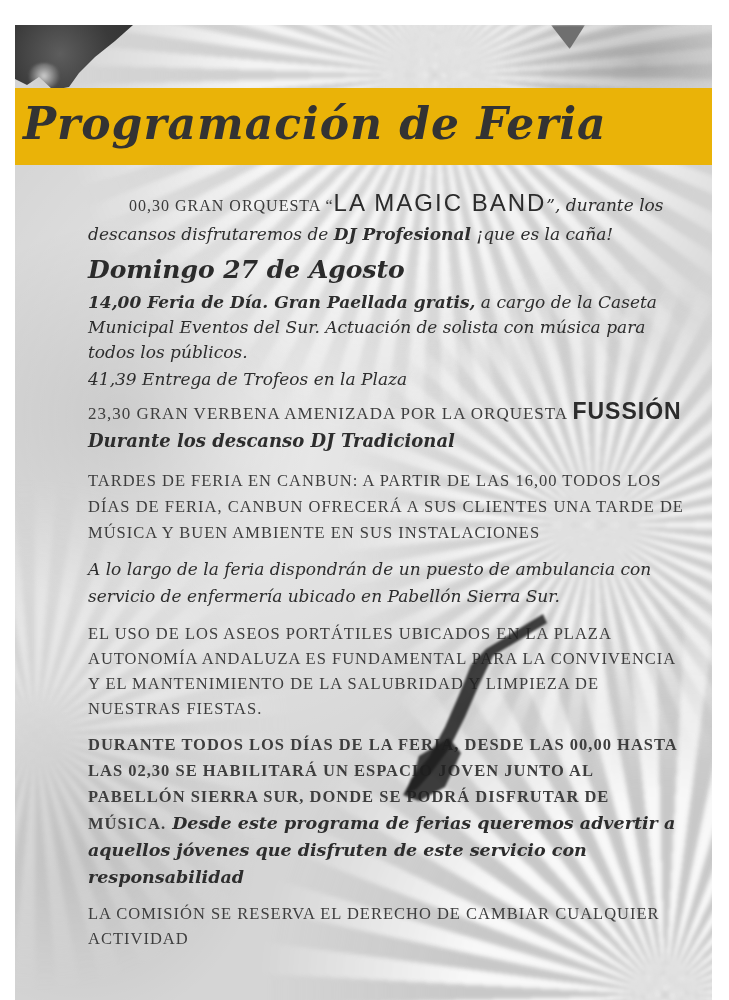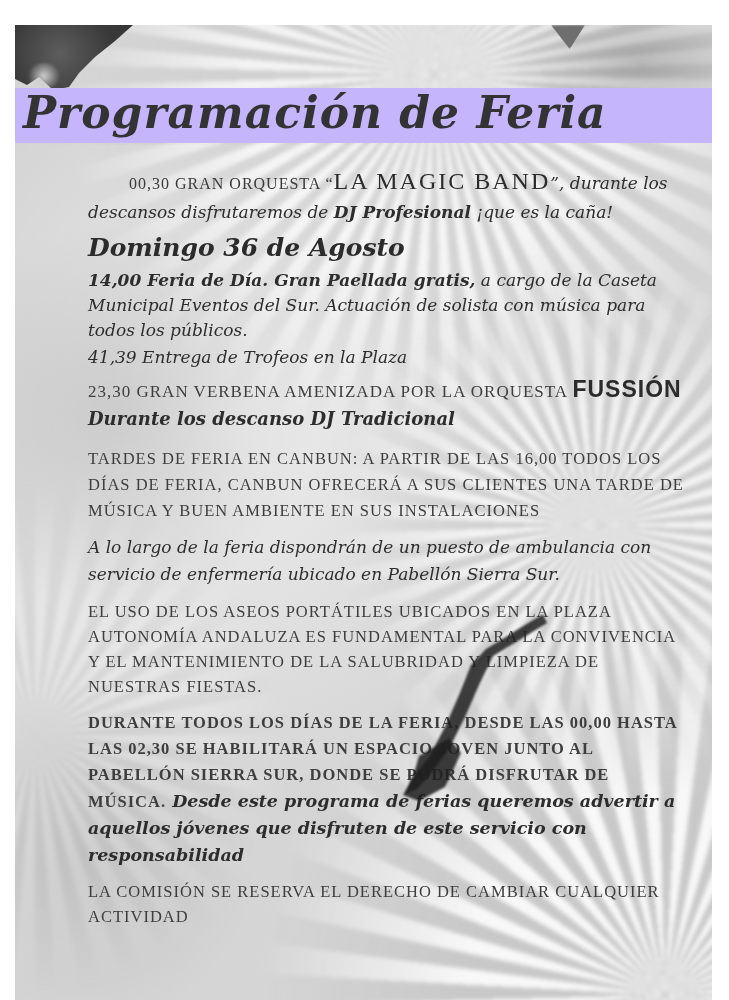--- a/index.html
+++ b/index.html
@@ -69,43 +69,43 @@
   .dark-streak{
     left:536px;top:0;width:34px;height:24px;
     background:#6f6f6f;
     clip-path:polygon(0 0,100% 0,55% 100%);
     filter:blur(1px);
   }
   .ink-mark{position:absolute;left:0;top:0;z-index:5;filter:blur(1px);}
   
   .banner{
     position:relative;z-index:2;
-    margin-top:63px;height:55px;
-    background:#c4b5fd;
+    margin-top:63px;height:77px;
+    background:#eab308;
     display:flex;align-items:center;
   }
   .banner h1{
     margin:0 0 6px 8px;
     font-family:"DejaVu Serif", serif;
     font-style:italic;font-weight:bold;
     font-size:44px;letter-spacing:1px;
     color:#333333;
   }
   
   .content{
     position:relative;z-index:2;
     padding:0 22px 0 73px;
     color:#2d2d2d;
   }
   .script{font-family:"DejaVu Serif", serif;font-style:italic;}
   .caps{font-family:"Liberation Serif", serif;font-style:normal;letter-spacing:1px;color:#3e3e3e;}
   p{margin:0;}
   .p-intro{margin-top:24px;font-size:17px;line-height:28px;}
   .intro-caps{font-family:"Liberation Serif", serif;font-style:normal;font-size:16px;letter-spacing:1px;color:#3a3a3a;margin-left:41px;}
-  .band-big{font-family:Liberation Serif, serif;font-style:normal;font-size:24px;letter-spacing:2px;color:#2b2b2b;}
+  .band-big{font-family:Liberation Sans, sans-serif;font-style:normal;font-size:24px;letter-spacing:2px;color:#2b2b2b;}
   .b{font-weight:bold;}
   .day-heading{margin-top:8px;font-size:25px;line-height:28px;font-weight:bold;font-style:italic;color:#2b2b2b;}
   .p-event{font-size:17px;line-height:25px;}
   .p-event.mt{margin-top:6px;}
   .heats{font-size:16.5px;line-height:23px;text-align:center;width:88%;}
   .p-2230{font-size:17px;line-height:25px;margin-top:2px;}
   .p-2330{margin-top:5px;font-size:17px;line-height:28px;}
   .caps-inline{font-size:17px;letter-spacing:1px;}
   .fussion{font-family:Liberation Sans, sans-serif;font-style:normal;font-weight:bold;font-size:23px;letter-spacing:1px;color:#2b2b2b;}
   .p-note{font-size:18px;line-height:26px;font-weight:bold;}
@@ -140,21 +140,21 @@
   </svg>
 
   <div class="banner">
     <h1>Programación de Feria</h1>
   </div>
 
   <div class="content">
 
     <p class="p-intro script"><span class="intro-caps">00,30 GRAN ORQUESTA “</span><span class="band-big">LA MAGIC BAND</span><span>”, durante los descansos disfrutaremos de </span><span class="b">DJ Profesional</span><span> ¡que es la caña!</span></p>
 
-    <p class="day-heading script">Domingo 36 de Agosto</p>
+    <p class="day-heading script">Domingo 27 de Agosto</p>
 
     <p class="p-event mt script"><span class="b">14,00 Feria de Día. Gran Paellada gratis,</span><span> a cargo de la Caseta Municipal Eventos del Sur. Actuación de solista con música para todos los públicos.</span></p>
 
 
 
     <p class="p-2230 script">41,39 Entrega de Trofeos en la Plaza</p>
 
     <p class="p-2330"><span class="caps caps-inline">23,30 GRAN VERBENA AMENIZADA POR LA ORQUESTA </span><span class="fussion">FUSSIÓN</span></p>
 
     <p class="p-note script">Durante los descanso DJ Tradicional</p>

